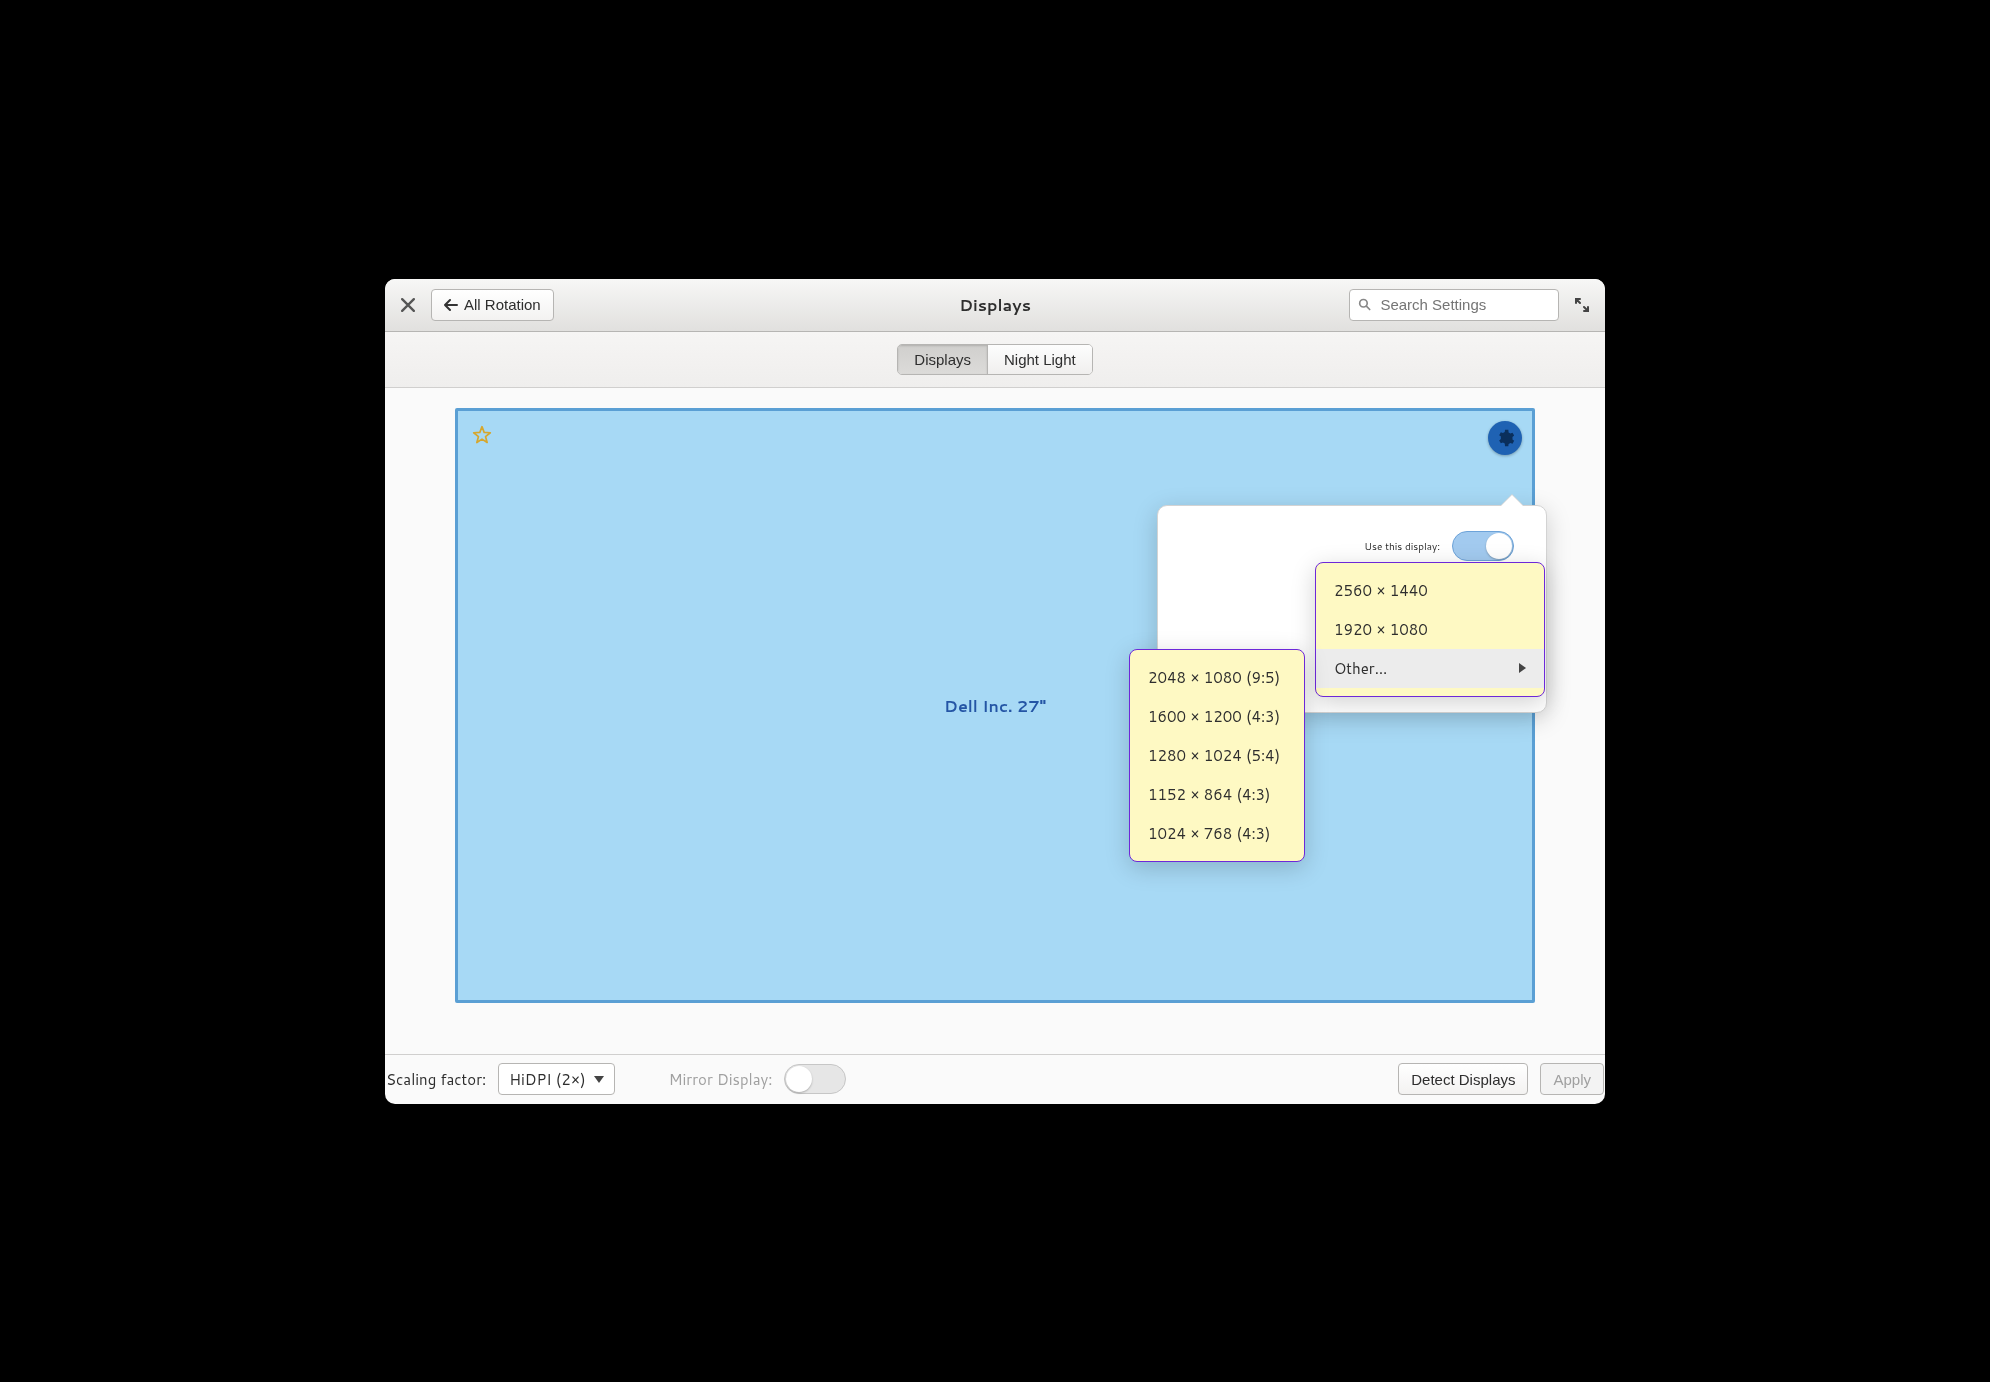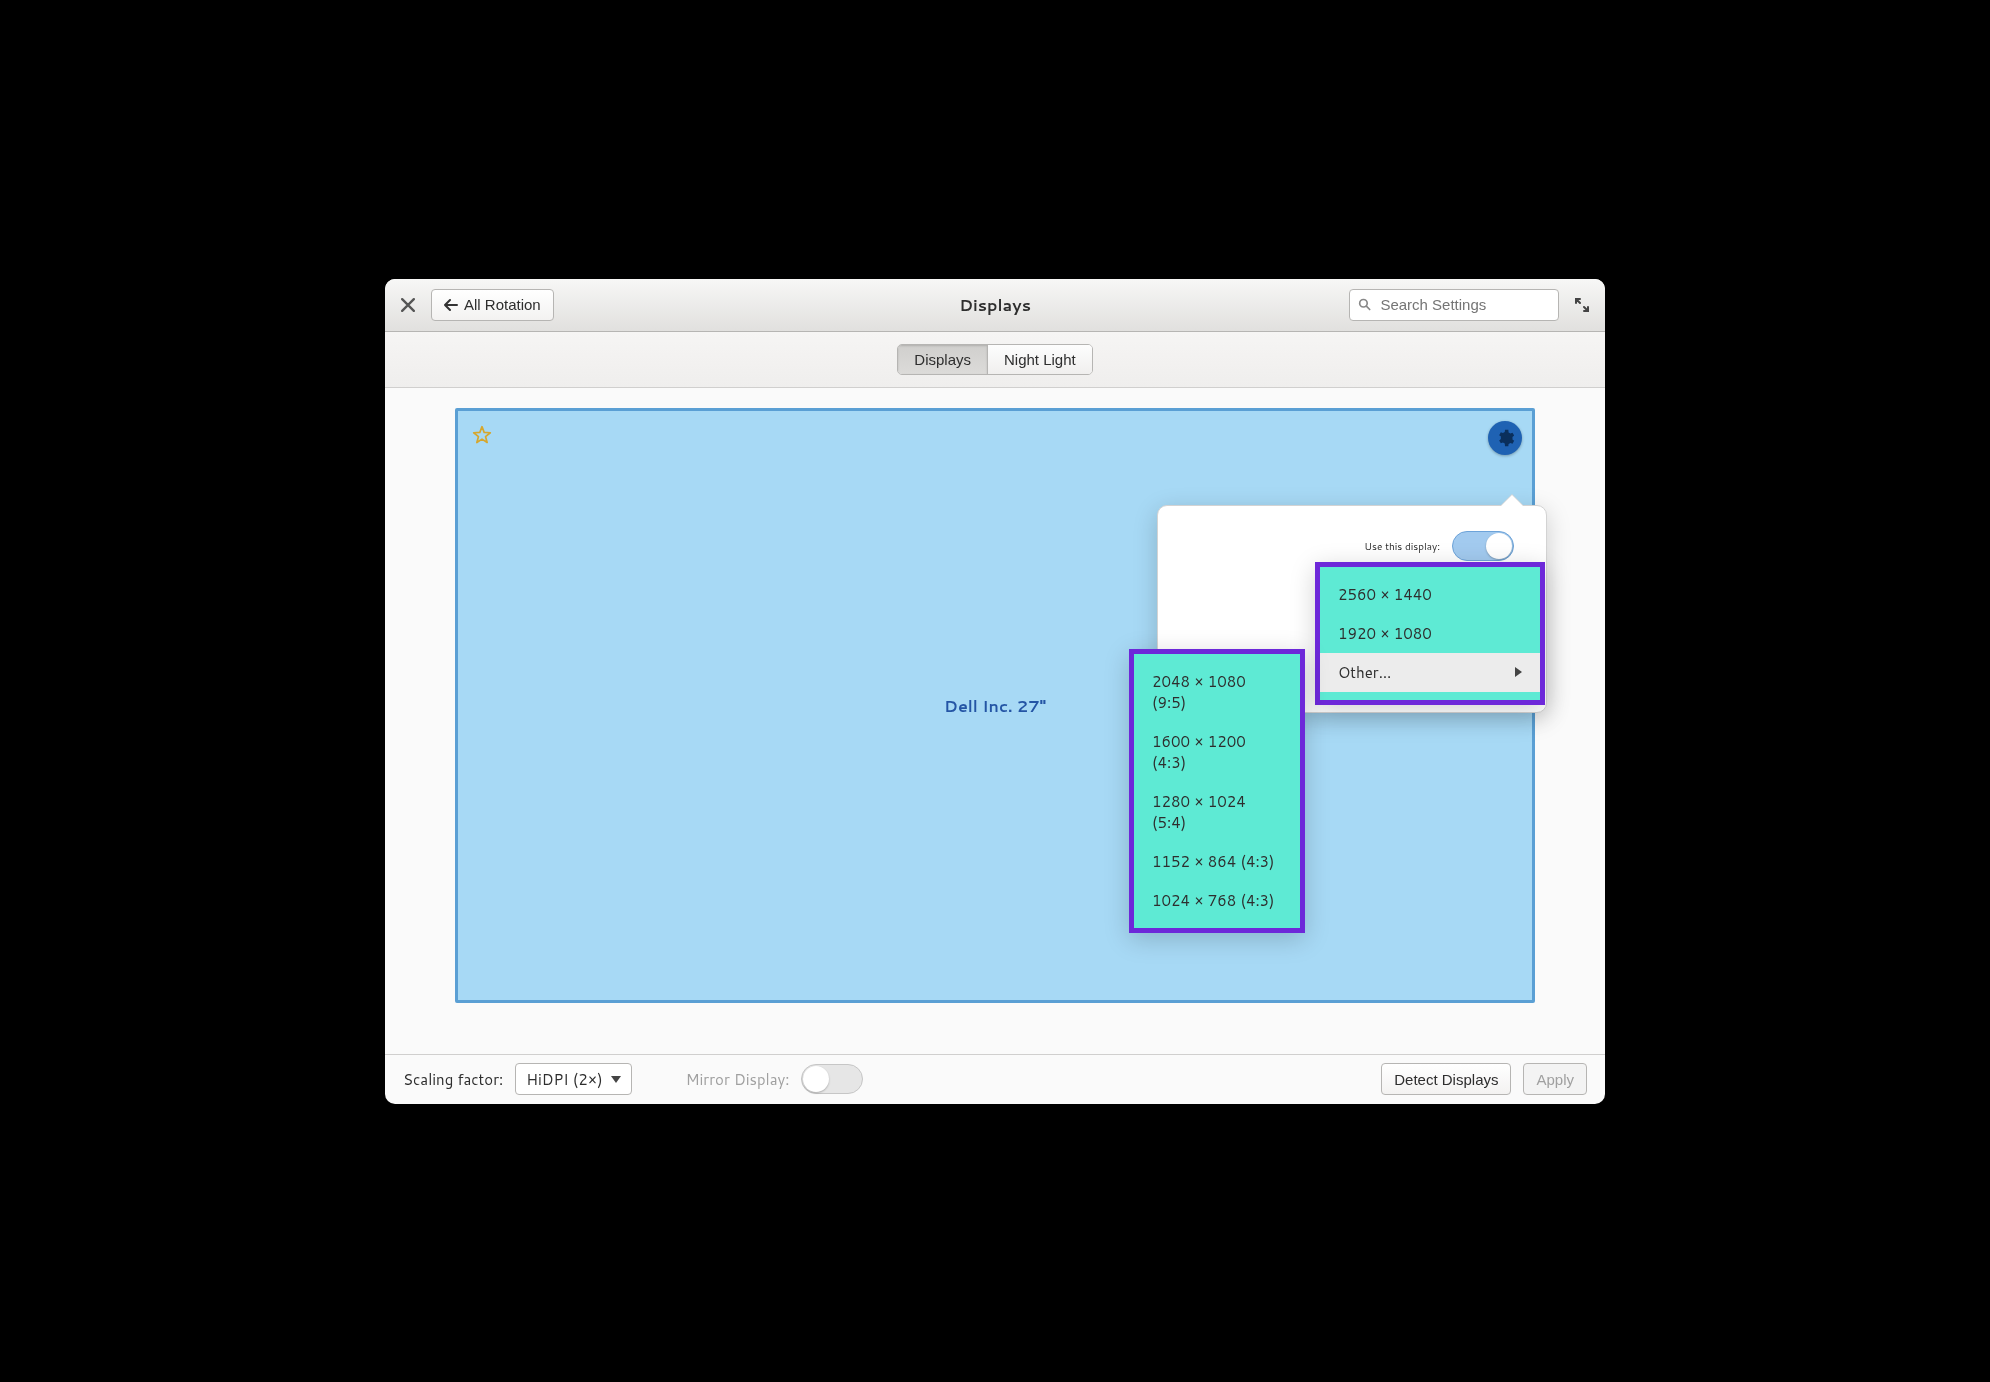--- a/index.html
+++ b/index.html
@@ -123,38 +123,38 @@
   .pop-row label { flex:0 0 auto; text-align:right; font-size:10px; white-space:nowrap; }
   
   .switch { position:relative; width:62px; height:30px; border-radius:30px; background:var(--toggle-on); border:1px solid #6da3d9; cursor:pointer; flex-shrink:0; }
   .switch.off { background:var(--toggle-track); border-color:#c6c6c6; }
   .switch .knob { position:absolute; top:1px; width:26px; height:26px; border-radius:50%; background:#fff; box-shadow:0 1px 2px rgba(0,0,0,.25); }
   .switch .knob { right:1px; }
   .switch.off .knob { left:1px; right:auto; }
   
   .menu {
     position:absolute;
-    background:#5eead4; border:5px solid #6d28d9; border-radius:0;
+    background:#fef9c3; border:1px solid #6d28d9; border-radius:8px;
     box-shadow:0 6px 24px rgba(0,0,0,.18);
     padding:8px 0;
     z-index:10;
   }
   .menu-item {
     padding:9px 18px; font-size:15px; cursor:pointer;
     display:flex; align-items:center; justify-content:space-between;
   }
   .menu-item.hover { background:#ececec; }
   .menu.primary { top:283px; right:60px; width:230px; }
   .menu.sub { top:370px; right:300px; width:176px; }
   .tri-right { width:0;height:0;border-top:5px solid transparent;border-bottom:5px solid transparent;border-left:7px solid #444; }
   
   .actionbar {
     height:50px; border-top:1px solid var(--border-light);
     display:flex; align-items:center; gap:12px;
-    padding:0 18px;
+    padding:0 1px;
   }
   .actionbar .spacer { flex:1; }
   .combo { height:32px; padding:0 10px; border:1px solid var(--border); border-radius:4px; background:#fff; display:inline-flex; align-items:center; gap:8px; cursor:pointer; }
   .combo .caret { width:0;height:0;border-left:5px solid transparent;border-right:5px solid transparent;border-top:7px solid #444; }
   .label-dim { color:var(--text-dim); }
 </style>
 </head>
 <body>
 
 <div class="window">

